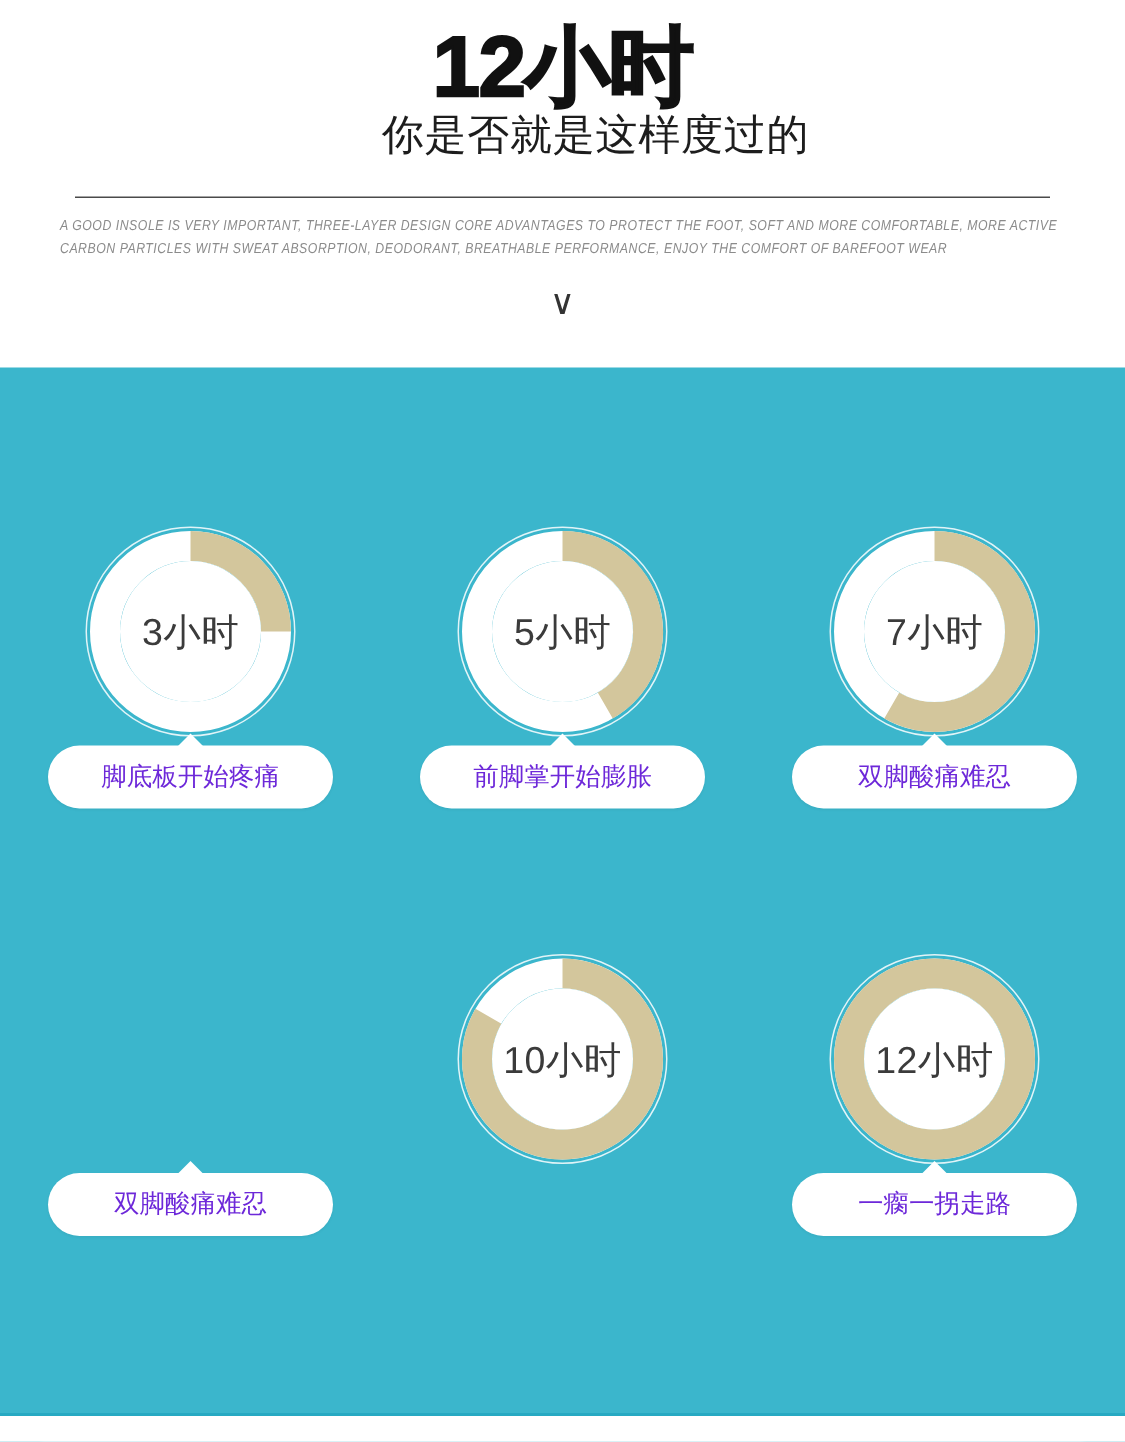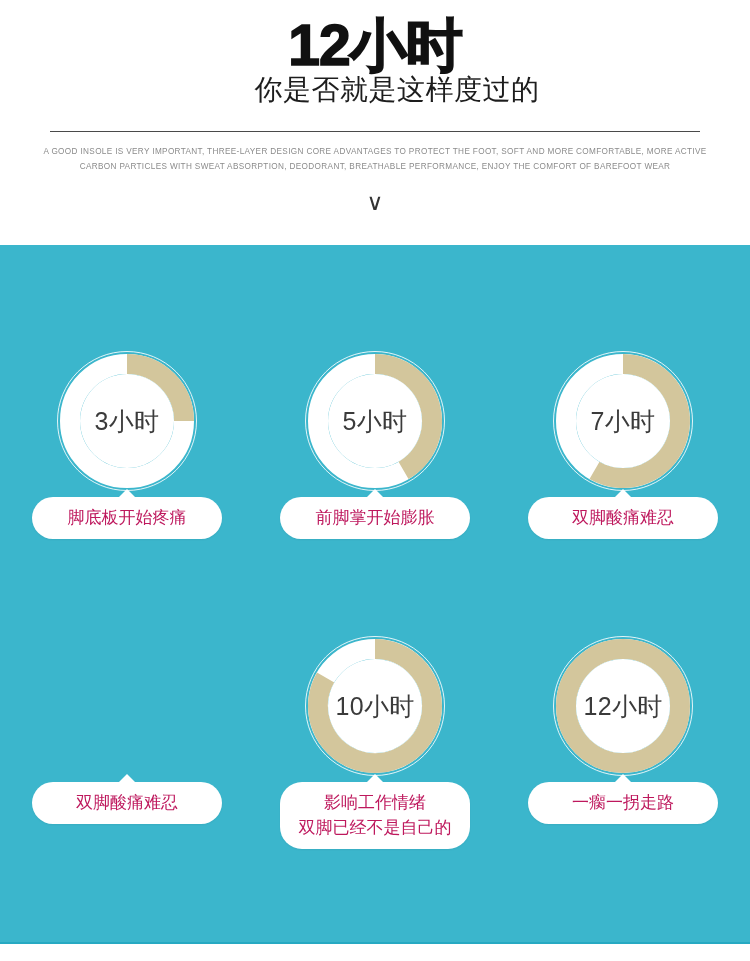--- a/index.html
+++ b/index.html
@@ -31,22 +31,22 @@
     color:#1d1d1d;
     letter-spacing:0.5px;
     padding-left:44px;
   }
   .rule {
     position:absolute; left:50px; top:131px; width:650px; height:1px;
     background:#4a4a4a;
   }
   .eng-block {
     position:absolute; left:40px; top:143px; width:670px;
-    text-align:center;
     color:#8b8b8b;
+    font-style:italic;
   }
   .eng-line {
     font-size:8.2px; line-height:14.5px;
     letter-spacing:0.35px;
     white-space:nowrap;
     transform:scaleY(1.18);
     transform-origin:center top;
   }
   .chevron {
     position:absolute; left:0; top:188px; width:750px;
@@ -96,21 +96,21 @@
 
   
   .pill {
     position:absolute; left:50%; top:152px;
     transform:translateX(-50%);
     min-width:190px;
     background:#ffffff;
     border-radius:22px;
     padding:8px 18px 9px 18px;
     text-align:center;
-    color:#be185d;
+    color:#6d28d9;
     font-size:17px; line-height:25px;
     white-space:nowrap;
     box-shadow:0 1px 2px rgba(0,0,0,0.05);
   }
   .pill .notch {
     position:absolute; left:50%; top:-8px;
     transform:translateX(-50%);
     width:0; height:0;
     border-left:9px solid transparent;
     border-right:9px solid transparent;
@@ -194,25 +194,20 @@
       <div class="cell cell-1">
           <div class="donut-wrap">
             <div class="donut-outline"></div>
             <svg class="donut-svg" viewBox="0 0 140 140">
               <circle cx="70" cy="70" r="57" fill="none" stroke="#ffffff" stroke-width="20"></circle>
               <path d="M 70 13 A 57 57 0 1 1 20.636551984287003 41.49999999999999" fill="none" stroke="#d3c69c" stroke-width="20"></path>
               <circle cx="70" cy="70" r="47" fill="#ffffff"></circle>
             </svg>
             <div class="donut-label">10小时</div>
           </div>
-          <div class="pill">
-            <span class="notch"></span>
-            <span class="pill-line">影响工作情绪</span>
-            <span class="pill-line">双脚已经不是自己的</span>
-          </div>
         </div>
       <div class="cell cell-2">
           <div class="donut-wrap">
             <div class="donut-outline"></div>
             <svg class="donut-svg" viewBox="0 0 140 140">
               <circle cx="70" cy="70" r="57" fill="none" stroke="#ffffff" stroke-width="20"></circle>
               <circle cx="70" cy="70" r="57" fill="none" stroke="#d3c69c" stroke-width="20"></circle>
               <circle cx="70" cy="70" r="47" fill="#ffffff"></circle>
             </svg>
             <div class="donut-label">12小时</div>

